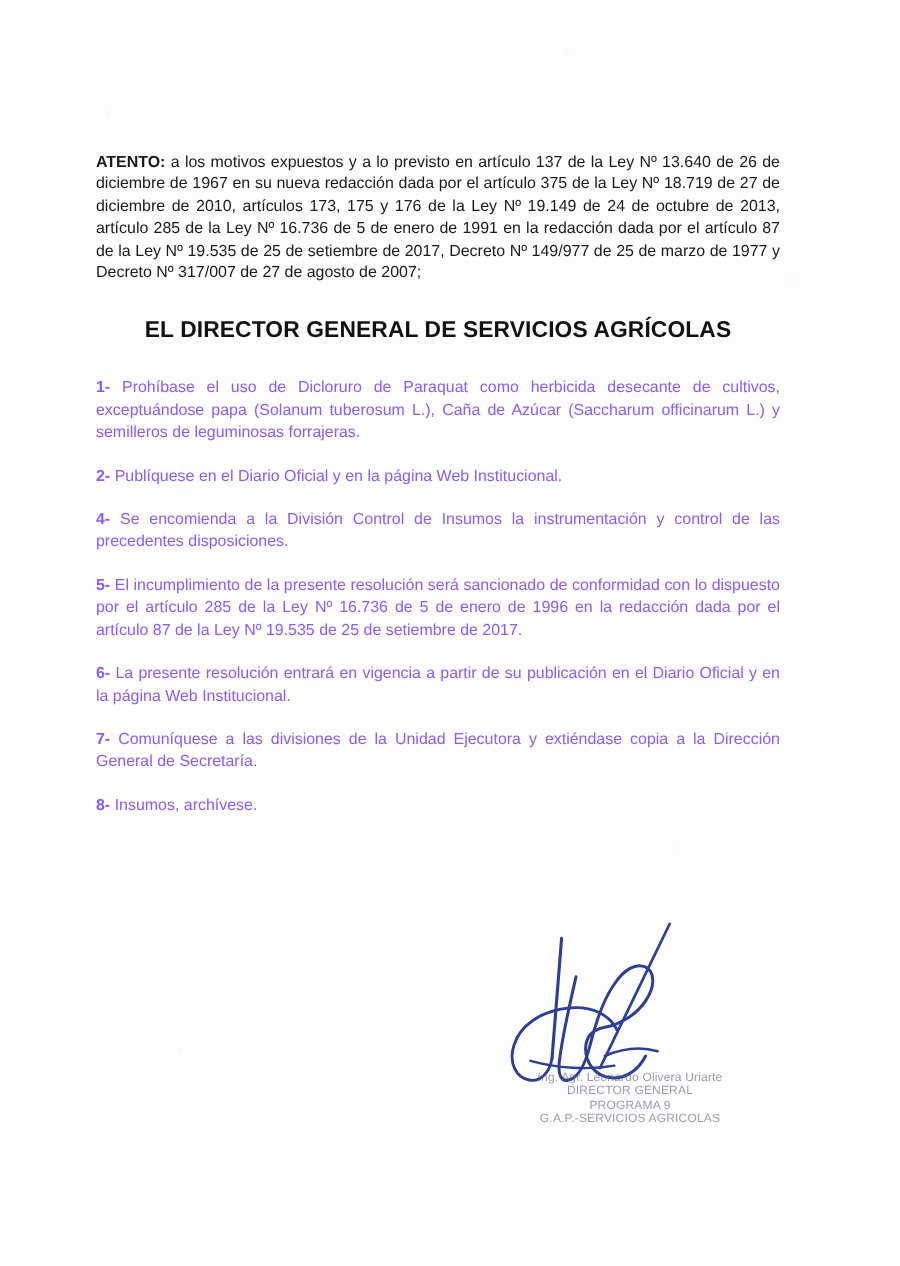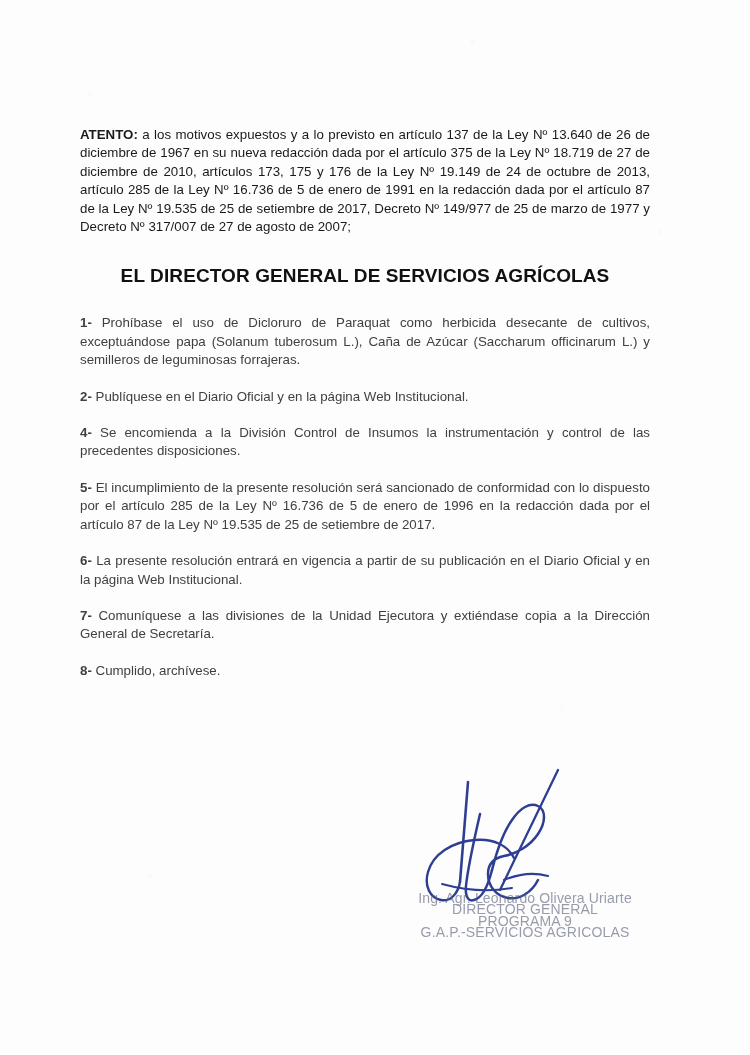--- a/index.html
+++ b/index.html
@@ -54,21 +54,21 @@
     font-size: 19px;
     color: #111111;
     letter-spacing: 0.1px;
     margin: 0;
   }
   .h-director { margin-top: 29px; }
   .h-resuelve { margin-top: 25px; }
   .item {
     font-size: 13.3px;
     line-height: 18.4px;
-    color: #404040;
+    color: #8b5cf6;
     text-align: justify;
     margin: 0;
   }
   .item-first { margin-top: 27px; }
   .item-gap { margin-top: 18px; }
   .sig-block {
     position: absolute;
     left: 0;
     top: 762px;
     width: 750px;
@@ -82,21 +82,21 @@
     height: 165px;
   }
   .stamp {
     position: absolute;
     left: 395px;
     top: 131px;
     width: 260px;
     text-align: center;
     color: #5a5f78;
     opacity: 0.62;
-    font-size: 14px;
+    font-size: 10px;
     line-height: 11.4px;
     letter-spacing: 0.15px;
     white-space: nowrap;
   }
   .stamp-line { display: block; }
 </style>
 </head>
 <body>
 
 <div class="page">
@@ -114,21 +114,21 @@
 
 
     <p class="item item-gap"><span class="bold-lead">4-</span><span> Se encomienda a la División Control de Insumos la instrumentación y control de las precedentes disposiciones.</span></p>
 
     <p class="item item-gap"><span class="bold-lead">5-</span><span> El incumplimiento de la presente resolución será sancionado de conformidad con lo dispuesto por el artículo 285 de la Ley Nº 16.736 de 5 de enero de 1996 en la redacción dada por el artículo 87 de la Ley Nº 19.535 de 25 de setiembre de 2017.</span></p>
 
     <p class="item item-gap"><span class="bold-lead">6-</span><span> La presente resolución entrará en vigencia a partir de su publicación en el Diario Oficial y en la página Web Institucional.</span></p>
 
     <p class="item item-gap"><span class="bold-lead">7-</span><span> Comuníquese a las divisiones de la Unidad Ejecutora y extiéndase copia a la Dirección General de Secretaría.</span></p>
 
-    <p class="item item-gap"><span class="bold-lead">8-</span><span> Cumplido, archívese.</span></p>
+    <p class="item item-gap"><span class="bold-lead">8-</span><span> Insumos, archívese.</span></p>
 
   </div>
 
   <div class="sig-block">
     <svg class="sig-ink" viewBox="0 0 230 165">
       <g fill="none" stroke="#2e3f93" stroke-linecap="round" stroke-linejoin="round">
         <path d="M150 8 L92 128" stroke-width="2.3"></path>
         <path d="M60 20 L52 120" stroke-width="2.6"></path>
         <path d="M52 120 C50 132, 42 140, 33 138 C22 136, 16 124, 20 110 C25 92, 44 80, 66 78 C86 76, 100 84, 106 96" stroke-width="2.4"></path>
         <path d="M72 52 C66 78, 60 104, 58 124 C57 134, 60 140, 66 138 C74 136, 80 124, 84 108" stroke-width="2.5"></path>

